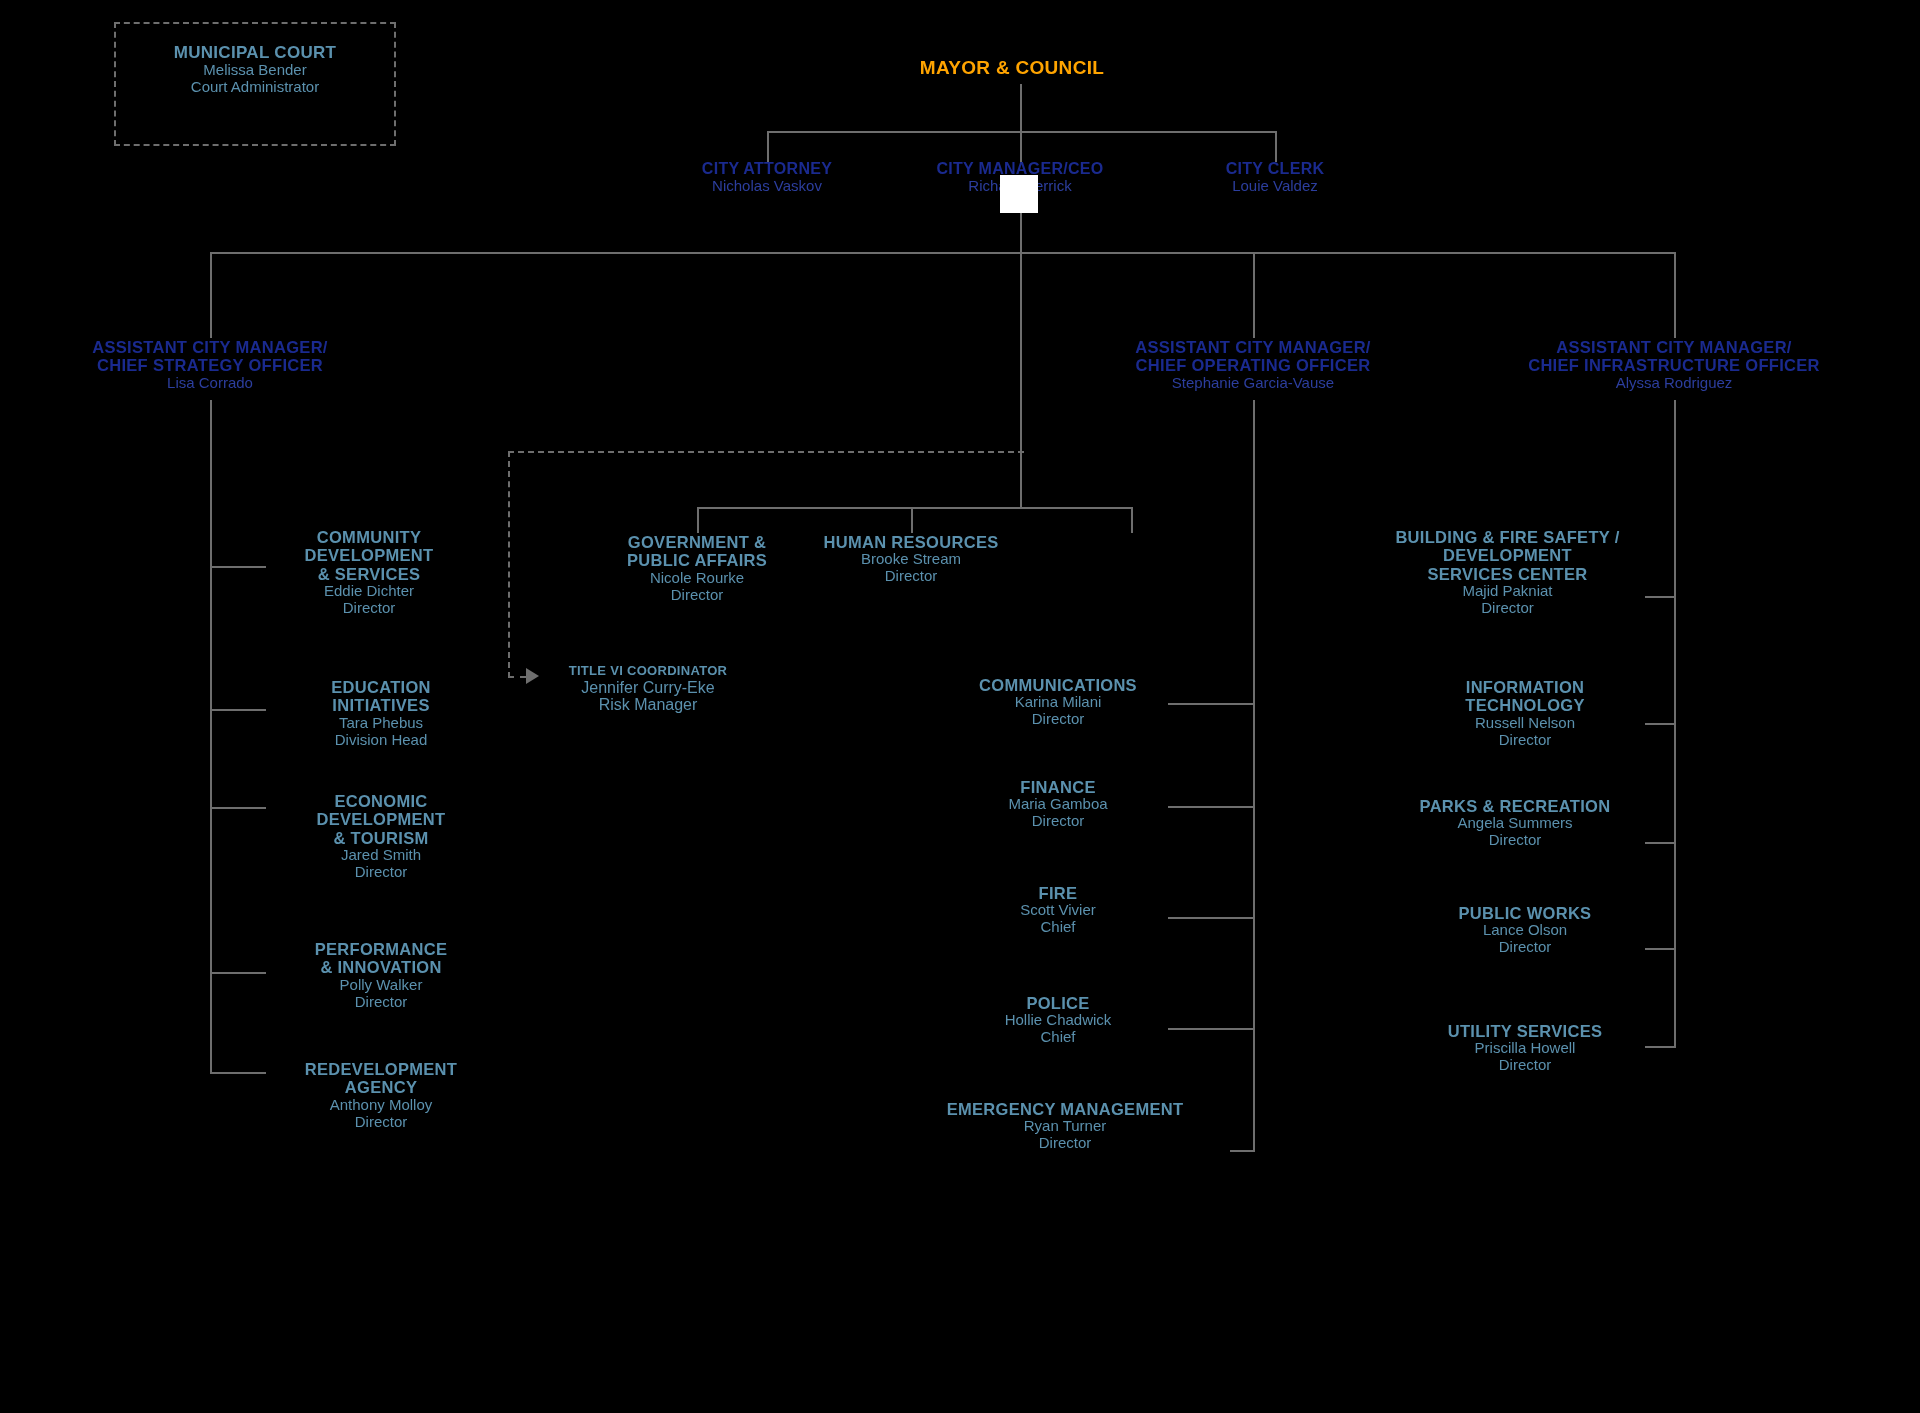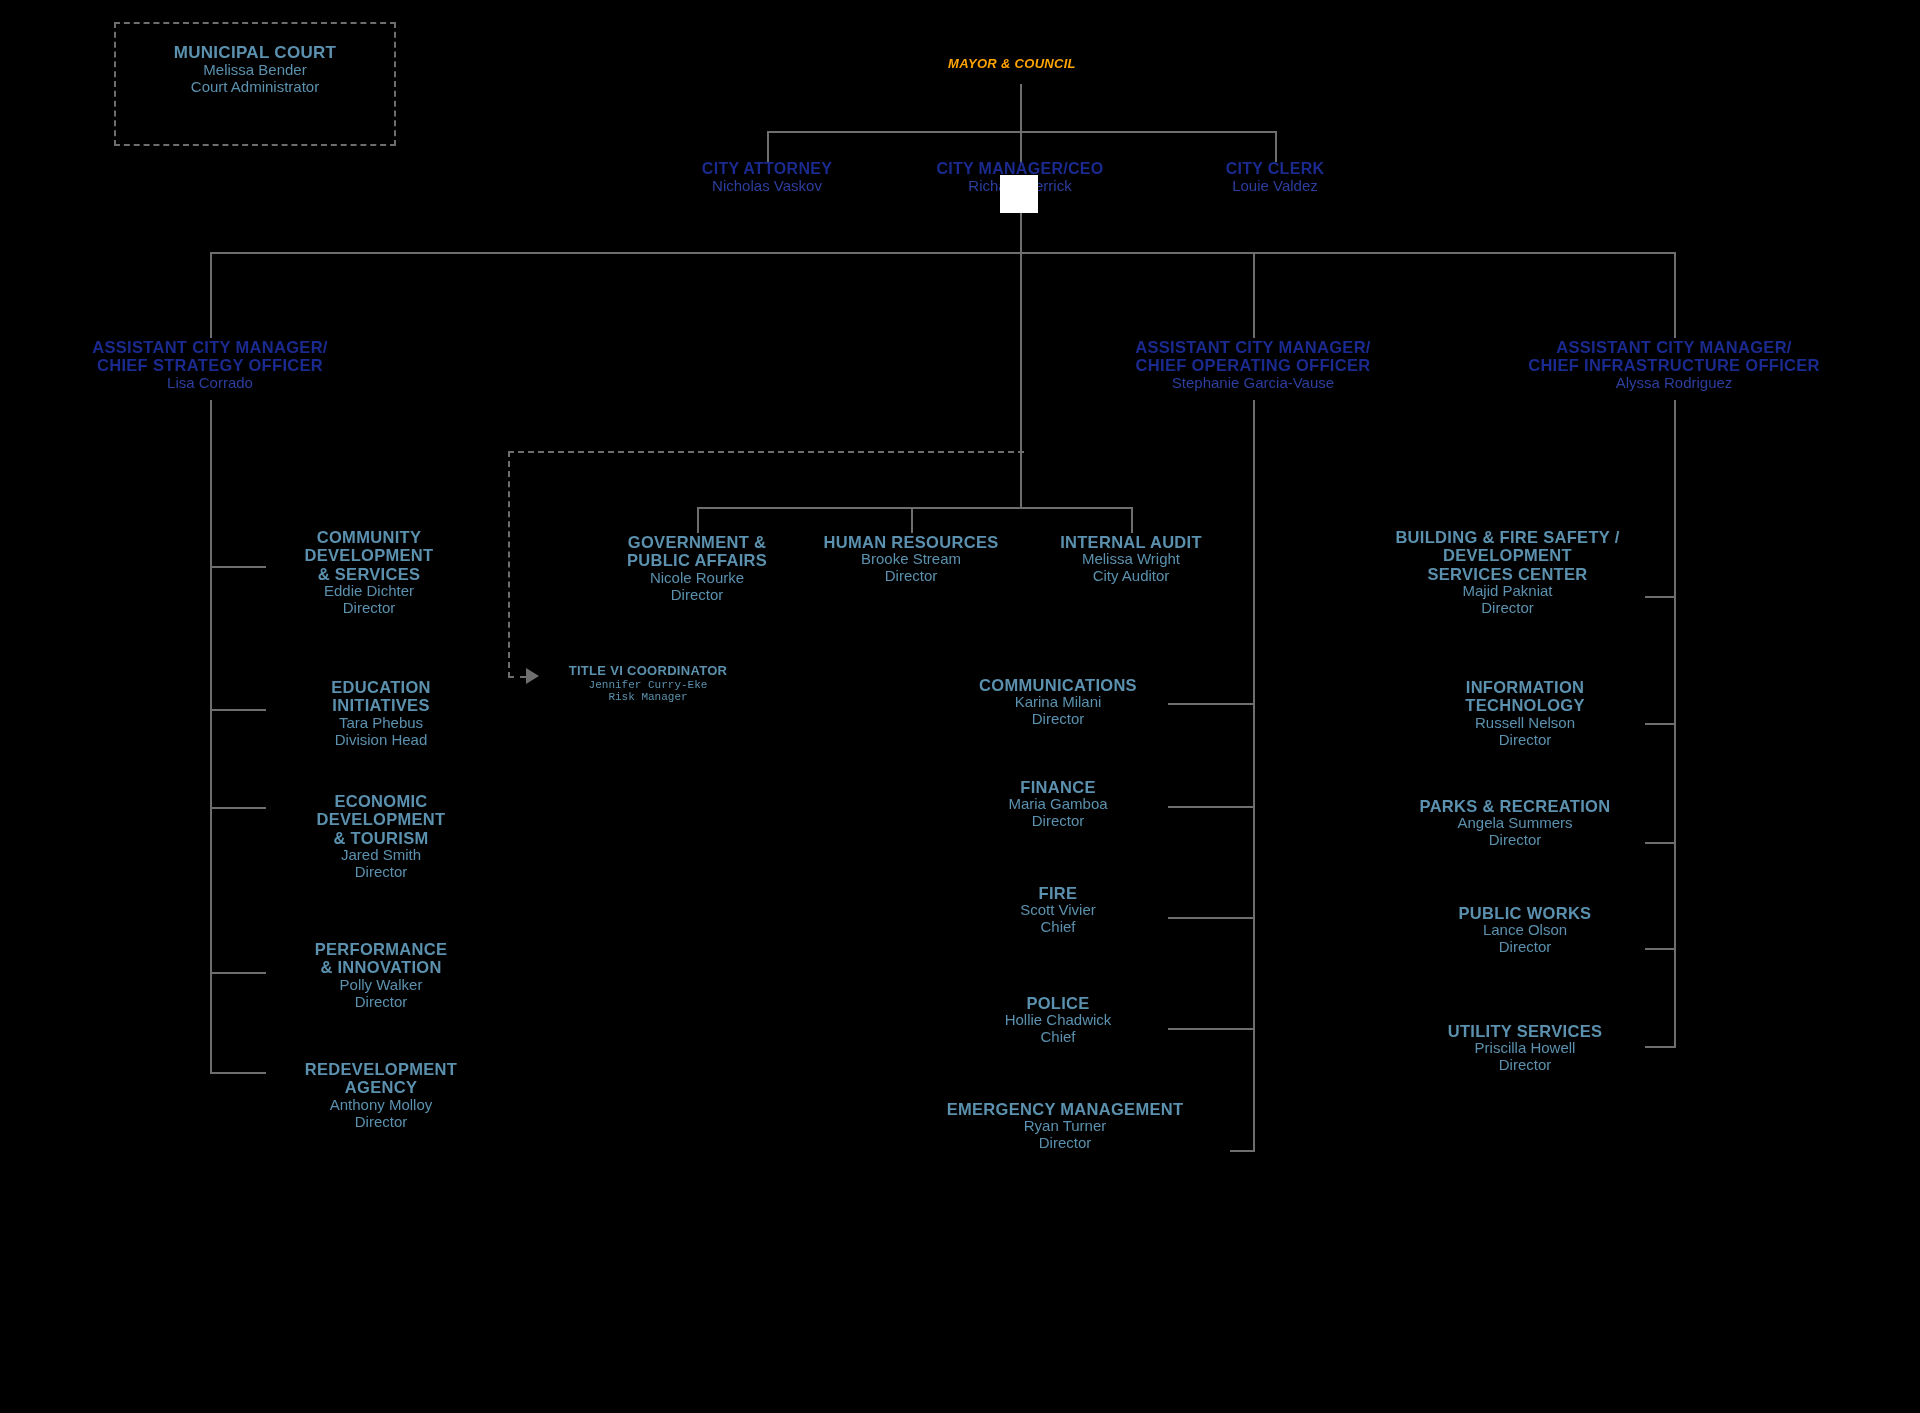--- a/index.html
+++ b/index.html
@@ -34,31 +34,31 @@
   }
 
   
   .c-orange .title { color: #FFA400; }
   .c-blue   .title { color: #1A2A8F; }
   .c-blue   .person, .c-blue .role { color: #2C3E9E; }
   .c-ltblue .title { color: #5B91AE; }
   .c-ltblue .person, .c-ltblue .role { color: #5B91AE; }
 
   
-  .sz-top   .title  { font-size: 13px; font-style: italic; }
+  .sz-top   .title  { font-size: 19px; }
   .sz-t2    .title  { font-size: 16px; }
   .sz-t2    .person { font-size: 15px; font-weight: normal; }
   .sz-acm   .title  { font-size: 16.5px; }
   .sz-acm   .person { font-size: 15px; font-weight: normal; }
   .sz-dept  .title  { font-size: 16.5px; }
   .sz-dept  .person, .sz-dept .role { font-size: 15px; font-weight: normal; }
   .sz-mc    .title  { font-size: 17px; }
   .sz-mc    .person, .sz-mc .role { font-size: 15px; font-weight: normal; }
   .sz-sm    .title  { font-size: 13px; }
-  .sz-sm    .person, .sz-sm .role { font-size: 11px; font-weight: normal; font-family: Liberation Mono, monospace; }
+  .sz-sm    .person, .sz-sm .role { font-size: 16px; font-weight: normal; }
 
   
   .ln {
     position: absolute;
     background: #6E6E6E;
   }
   .ln.h { height: 2px; }
   .ln.v { width: 2px; }
 
   
@@ -207,25 +207,20 @@
     <span class="person">Nicole Rourke</span>
     <span class="role">Director</span>
   </div>
 
   <div class="node c-ltblue sz-dept" style="left:791px; top:533px; width:240px;">
     <span class="title">HUMAN RESOURCES</span>
     <span class="person">Brooke Stream</span>
     <span class="role">Director</span>
   </div>
 
-  <div class="node c-ltblue sz-dept" style="left:1021px; top:533px; width:220px;">
-    <span class="title">INTERNAL AUDIT</span>
-    <span class="person">Melissa Wright</span>
-    <span class="role">City Auditor</span>
-  </div>
 
   <div class="dashln" style="left:508px; top:451px; width:516px; border-top-width:2px;"></div>
   <div class="dashln" style="left:508px; top:451px; height:227px; border-left-width:2px;"></div>
   <div class="dashln" style="left:508px; top:676px; width:18px; border-top-width:2px;"></div>
   <div class="arrow" style="left:526px; top:668px;"></div>
 
   <div class="node c-ltblue sz-sm" style="left:548px; top:664px; width:200px;">
     <span class="title">TITLE VI COORDINATOR</span>
     <span class="person">Jennifer Curry-Eke</span>
     <span class="role">Risk Manager</span>

